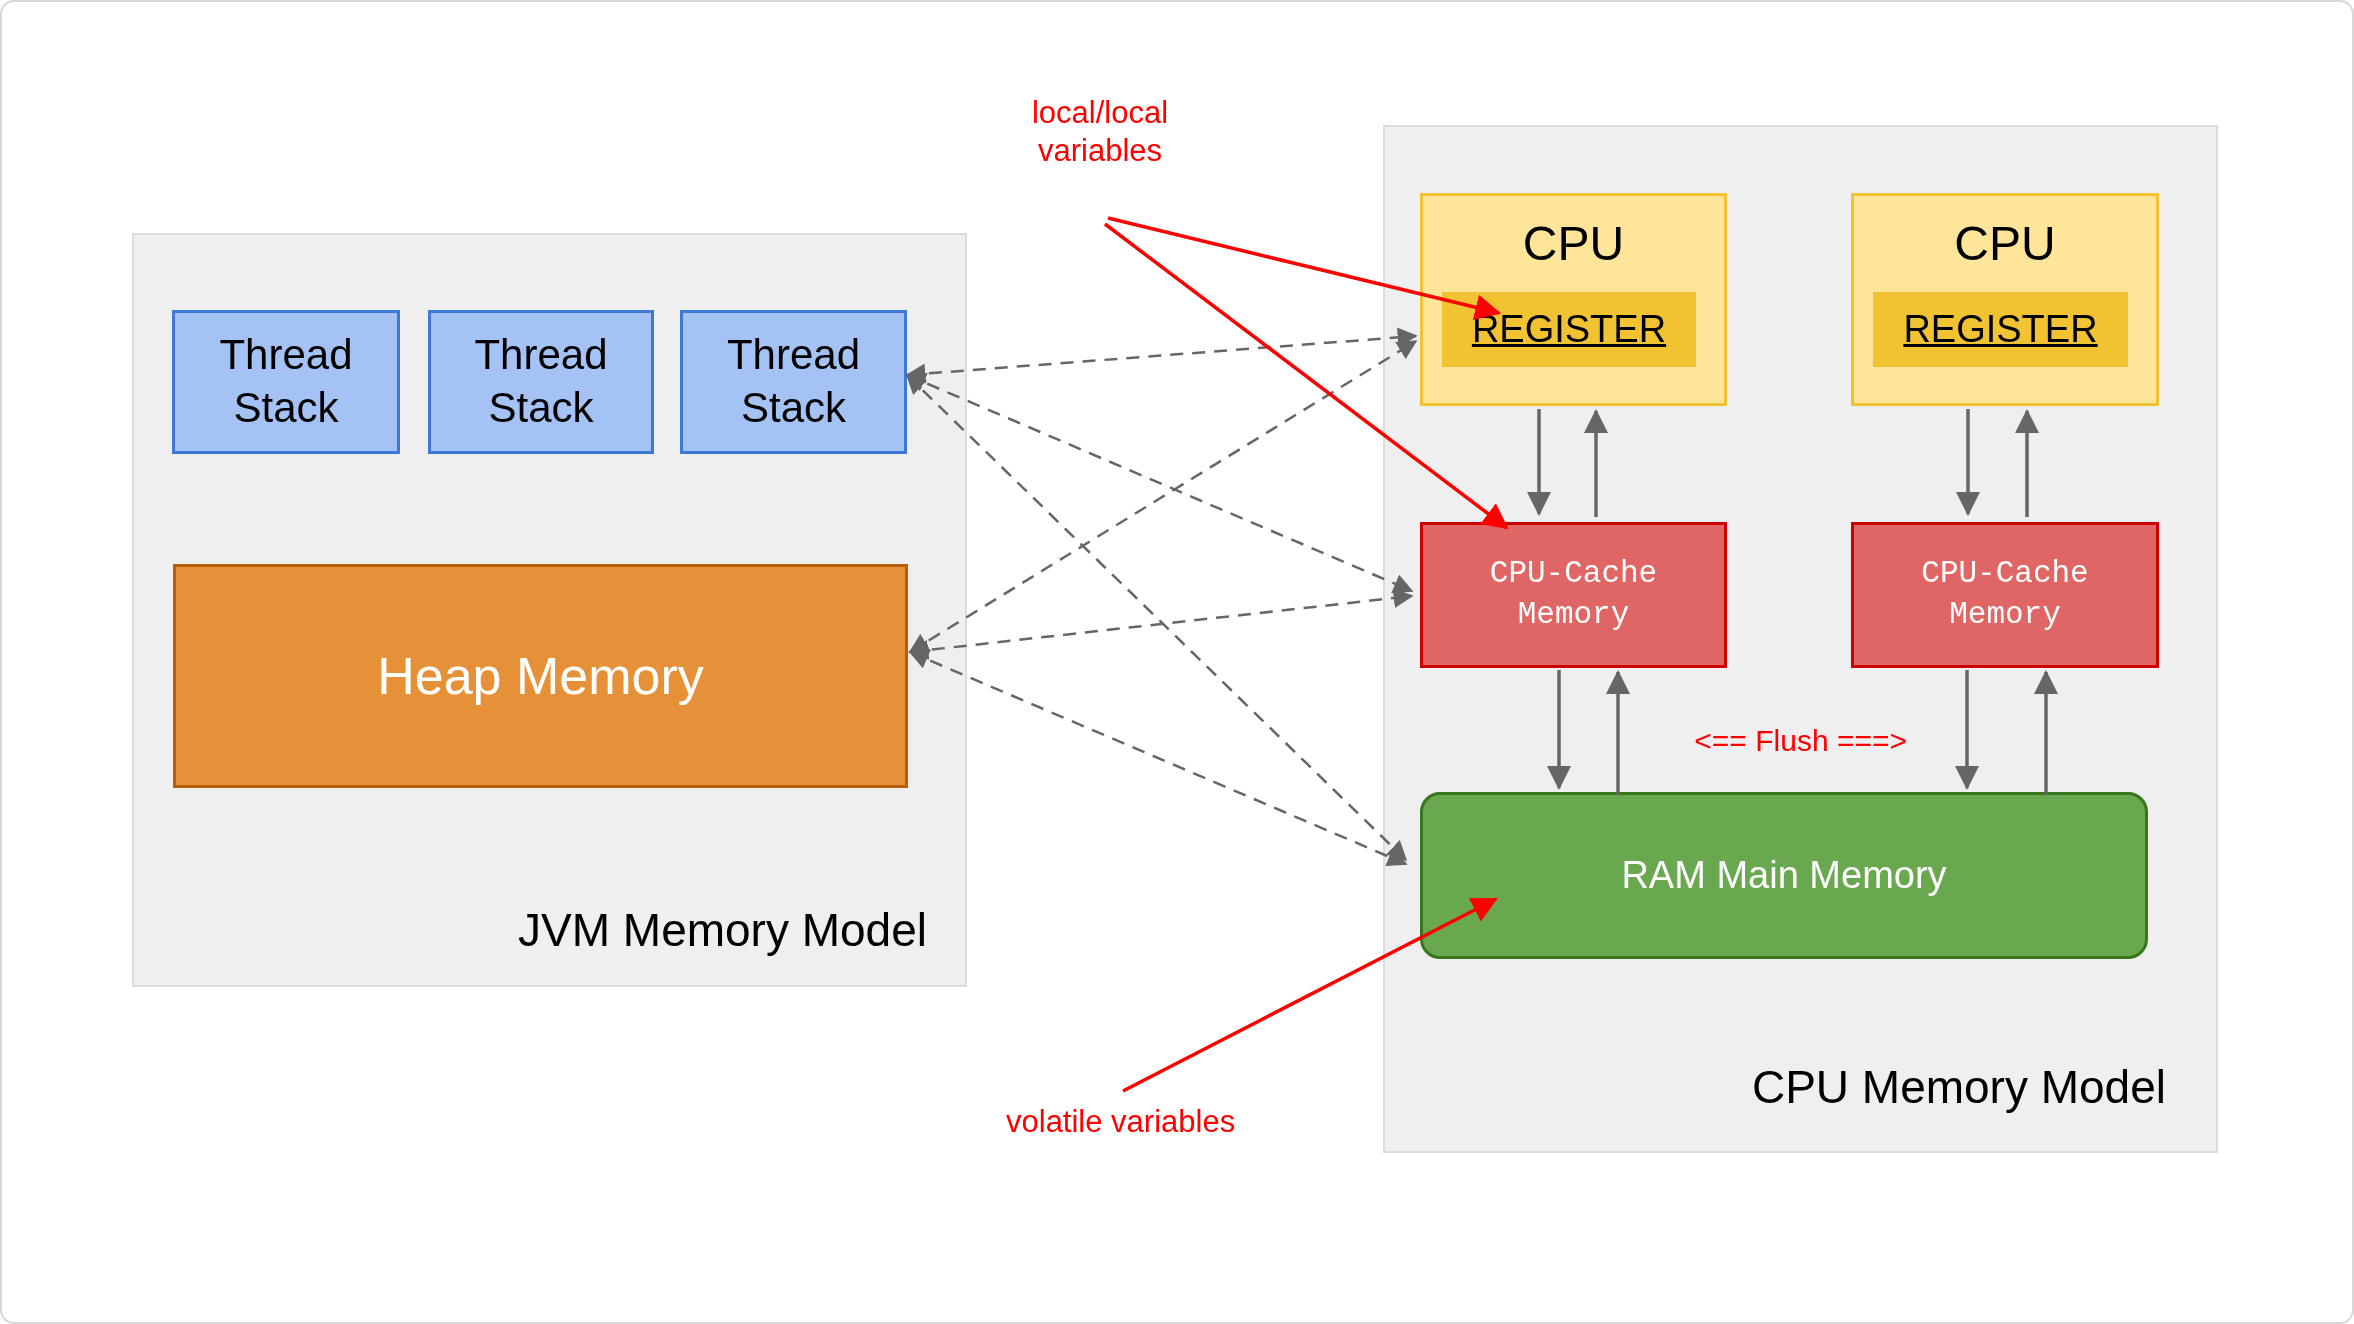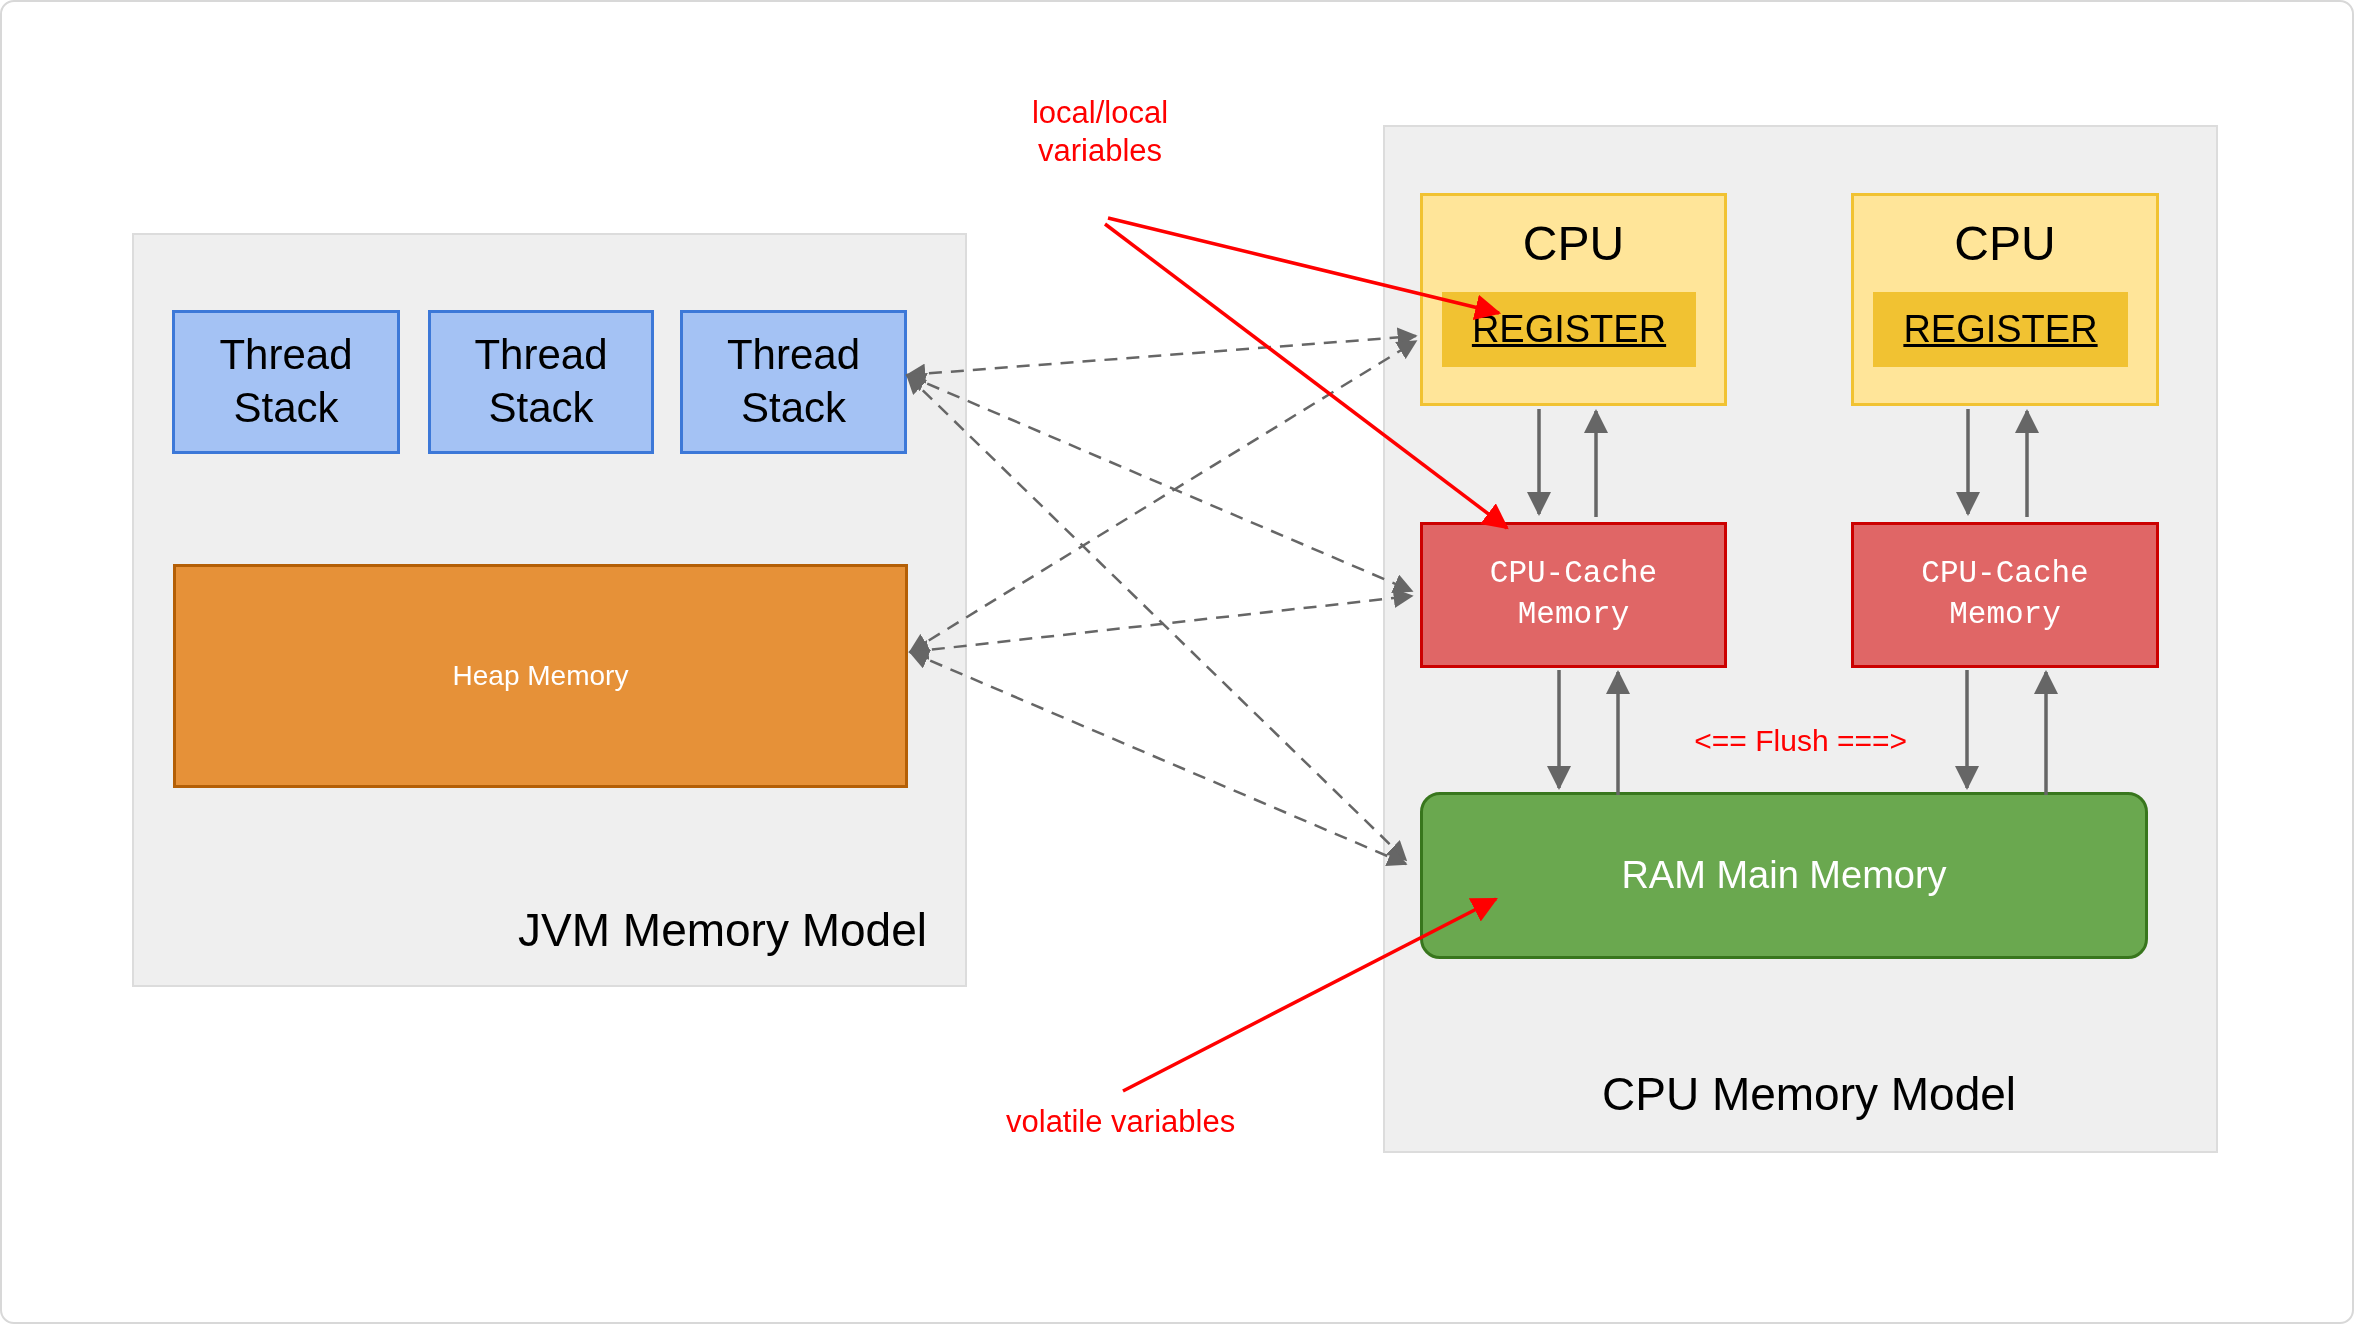--- a/index.html
+++ b/index.html
@@ -8,21 +8,21 @@
     background:#ffffff;border:2px solid #d8d8d8;border-radius:14px;overflow:hidden;
     font-family:"Liberation Sans", sans-serif;color:#000;
   }
   .panel{position:absolute;background:#efefef;border:2px solid #dcdcdc;box-sizing:border-box;}
   .box{
     position:absolute;display:flex;align-items:center;justify-content:center;
     text-align:center;box-sizing:border-box;
   }
   .thread{background:#a4c2f4;border:3px solid #3c78d8;font-size:42px;line-height:1.26;}
   .thread .wrap{display:inline-block;max-width:180px;}
-  .heap{background:#e69138;border:3px solid #b45f06;color:#ffffff;font-size:28px;}
+  .heap{background:#e69138;border:3px solid #b45f06;color:#ffffff;font-size:52px;}
   .cpu{background:#ffe599;border:3px solid #f1c232;}
   .cpu-title{position:absolute;top:20px;left:0;right:0;text-align:center;font-size:48px;}
   .register{
     position:absolute;left:19px;right:28px;top:96px;height:75px;background:#f1c232;
     display:flex;align-items:center;justify-content:center;font-size:38px;text-decoration:underline;
   }
   .cache{background:#e06666;border:3px solid #cc0000;color:#ffffff;font-size:31px;line-height:1.32;font-family:Liberation Mono, monospace;}
   .cache .wrap{display:inline-block;max-width:230px;}
   .ram{background:#6aa84f;border:3px solid #38761d;color:#ffffff;font-size:38px;}
   .model-label{position:absolute;font-size:46px;white-space:nowrap;}
@@ -72,21 +72,21 @@
     <span class="wrap">CPU-Cache Memory</span>
   </div>
   <div class="box cache" style="left:1849px;top:520px;width:308px;height:146px;">
     <span class="wrap">CPU-Cache Memory</span>
   </div>
 
   <div class="box ram" style="left:1418px;top:790px;width:728px;height:167px;border-radius:20px;">
     <span>RAM Main Memory</span>
   </div>
 
-  <div class="model-label" style="left:1600px;top:1058px;width:564px;text-align:left;margin-top:7px;">CPU Memory Model</div>
+  <div class="model-label" style="left:1600px;top:1058px;width:564px;text-align:right;">CPU Memory Model</div>
 
   <div class="note" style="left:988px;top:92px;width:220px;text-align:center;">local/local variables</div>
   <div class="note" style="left:1004px;top:1101px;width:300px;text-align:left;">volatile variables</div>
   <div class="note" style="left:1655px;top:721px;width:250px;text-align:right;font-size:30px;">&lt;== Flush ===&gt;</div>
 
   <svg class="overlay" width="2354" height="1324" viewBox="0 0 2354 1324">
     <defs>
       <marker id="ah-gray" viewBox="0 0 12 12" refX="11" refY="6" markerWidth="24" markerHeight="24" markerUnits="userSpaceOnUse" orient="auto-start-reverse">
         <path d="M0,0 L12,6 L0,12 Z" fill="#666666"></path>
       </marker>

